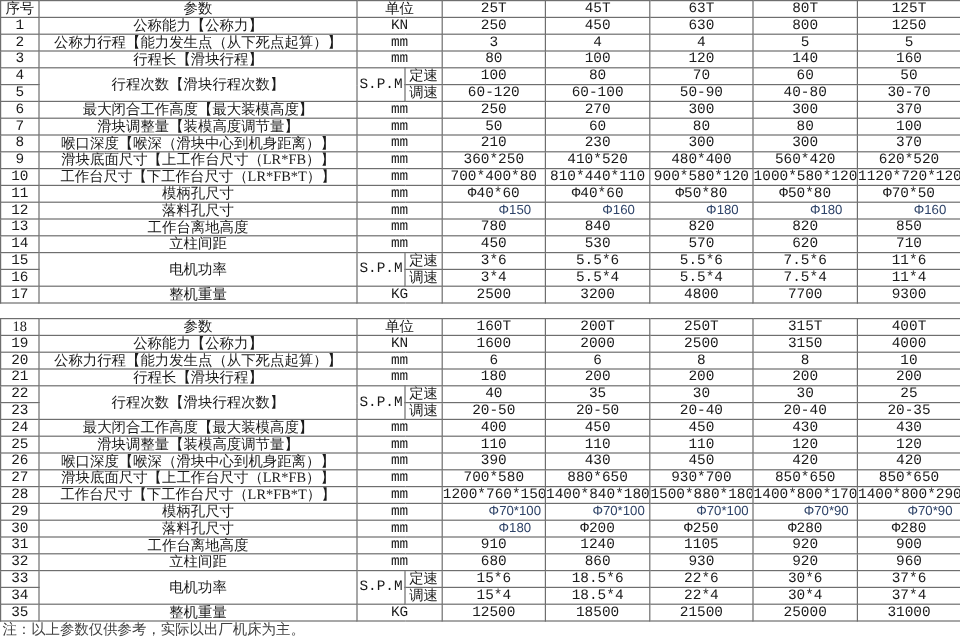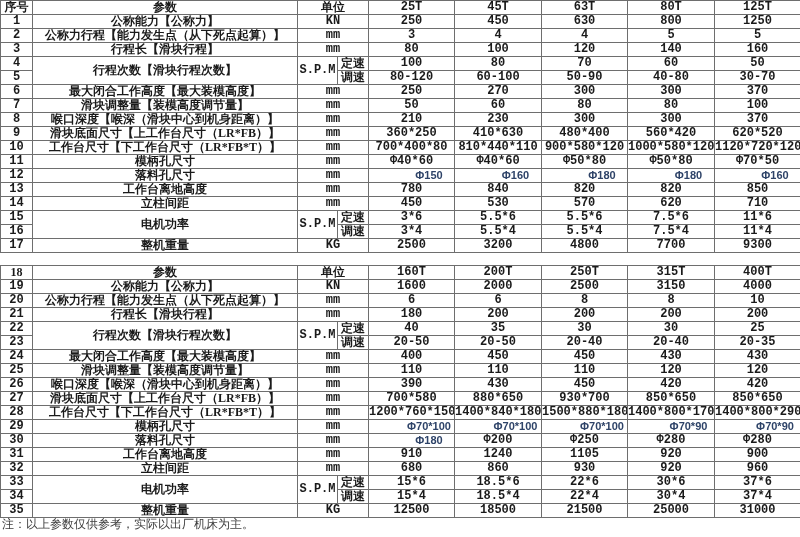--- a/index.html
+++ b/index.html
@@ -8,21 +8,20 @@
     width: 800px; height: 537px;
     background: #ffffff;
     font-family: "Liberation Serif", "DejaVu Serif", serif;
     color: #1a1a1a;
     overflow: hidden;
   }
   table.spec {
     border-collapse: collapse;
     table-layout: fixed;
     width: 800px;
-    font-weight: bold;
   }
   table.spec td {
     border: 1px solid #6e6e6e;
     height: 13.2px;
     padding: 0;
     text-align: center;
     vertical-align: middle;
     font-size: 12px;
     line-height: 13px;
     white-space: nowrap;
@@ -111,21 +110,21 @@
         <td class="cjk">定速</td>
         <td>100</td>
         <td>80</td>
         <td>70</td>
         <td>60</td>
         <td>50</td>
       </tr>
       <tr>
         <td>5</td>
         <td class="cjk">调速</td>
-        <td>80-120</td>
+        <td>60-120</td>
         <td>60-100</td>
         <td>50-90</td>
         <td>40-80</td>
         <td>30-70</td>
       </tr>
       <tr>
         <td>6</td>
         <td class="cjk">最大闭合工作高度【最大装模高度】</td>
         <td colspan="2">mm</td>
         <td>250</td>
@@ -152,21 +151,21 @@
         <td>230</td>
         <td>300</td>
         <td>300</td>
         <td>370</td>
       </tr>
       <tr>
         <td>9</td>
         <td class="cjk">滑块底面尺寸【上工作台尺寸（LR*FB）】</td>
         <td colspan="2">mm</td>
         <td>360*250</td>
-        <td>410*630</td>
+        <td>410*520</td>
         <td>480*400</td>
         <td>560*420</td>
         <td>620*520</td>
       </tr>
       <tr>
         <td>10</td>
         <td class="cjk">工作台尺寸【下工作台尺寸（LR*FB*T）】</td>
         <td colspan="2">mm</td>
         <td>700*400*80</td>
         <td>810*440*110</td>

